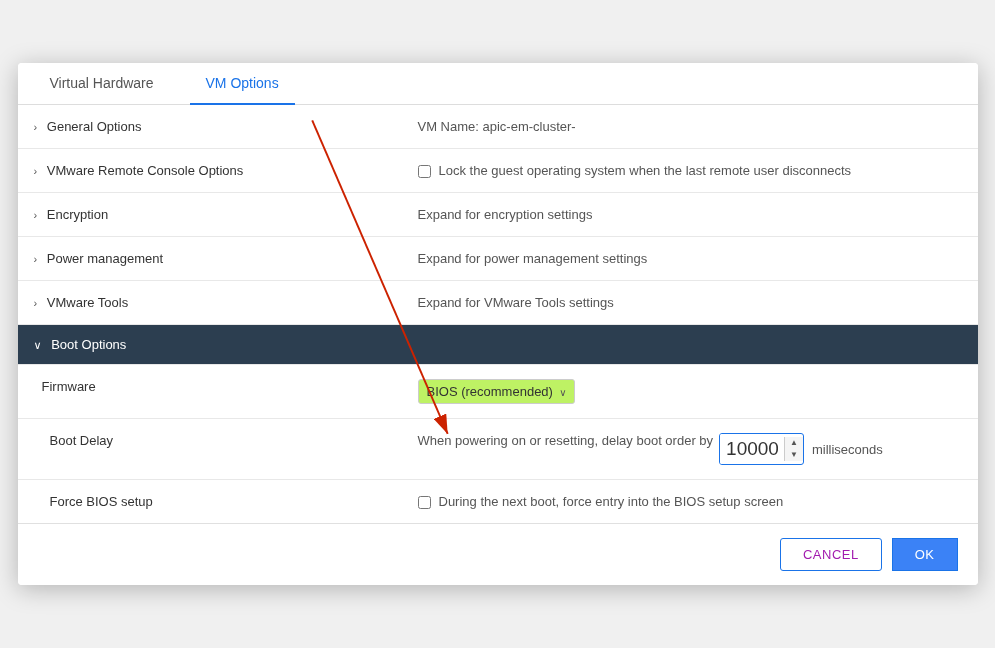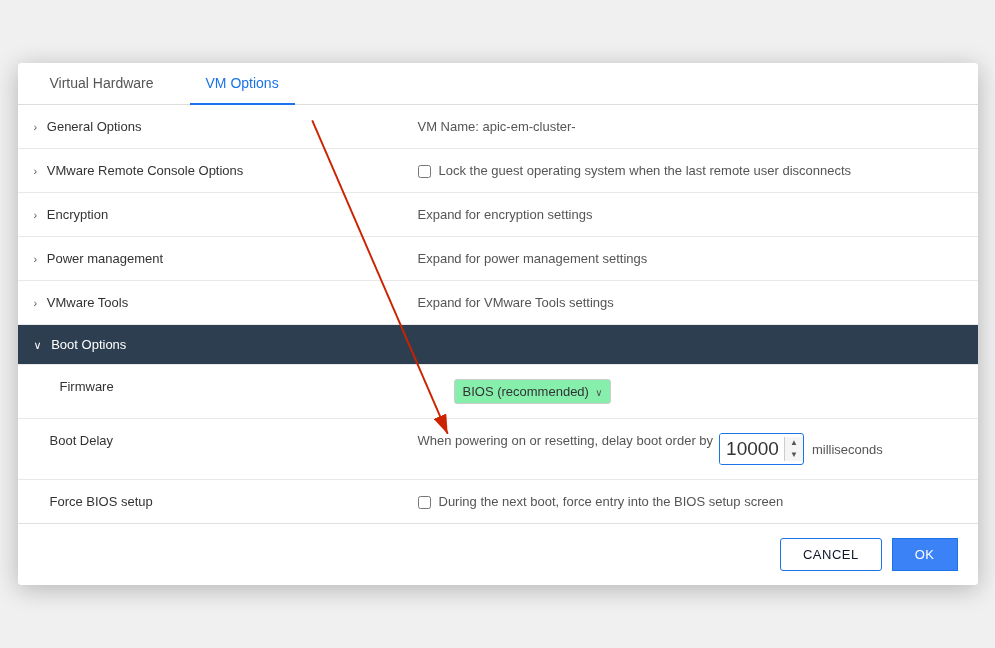--- a/index.html
+++ b/index.html
@@ -105,26 +105,25 @@
       margin-top: 2px;
       flex-shrink: 0;
     }
     
     .firmware-select {
       border: 1px solid #ccc;
       border-radius: 3px;
       padding: 4px 20px 4px 8px;
       font-size: 13px;
       color: #333;
-      background: #86efac;
+      background: #bef264;
       appearance: none;
       -webkit-appearance: none;
       cursor: pointer;
       position: relative;
-      margin-left: 36px;
     }
     .select-wrap {
       position: relative;
       display: inline-block;
     }
     .select-wrap::after {
       content: '∨';
       position: absolute;
       right: 8px;
       top: 50%;
@@ -189,21 +188,21 @@
       padding: 14px 20px;
       border-top: 1px solid #e0e0e0;
       background: #fff;
       gap: 10px;
     }
     .btn-cancel {
       padding: 8px 22px;
       border: 1px solid #1a73e8;
       border-radius: 3px;
       background: #fff;
-      color: #0f172a;
+      color: #a21caf;
       font-size: 13px;
       font-weight: 500;
       cursor: pointer;
       letter-spacing: 0.5px;
     }
     .btn-ok {
       padding: 8px 22px;
       border: 1px solid #1a73e8;
       border-radius: 0;
       background: #3b82f6;
@@ -298,21 +297,21 @@
       </tr>
 
       <tr class="section-header">
         <td colspan="2">
           <span class="expand-icon">∨</span>
           <span>Boot Options</span>
         </td>
       </tr>
 
       <tr>
-        <td class="label-col" style="padding-left: 42px; margin-top: 33px;">
+        <td class="label-col" style="padding-left: 24px; margin-top: 33px;">
           <span>Firmware</span>
         </td>
         <td class="value-col">
           <div class="select-wrap">
             <select class="firmware-select">
               <option>BIOS (recommended)</option>
               <option>EFI</option>
             </select>
           </div>
         </td>

